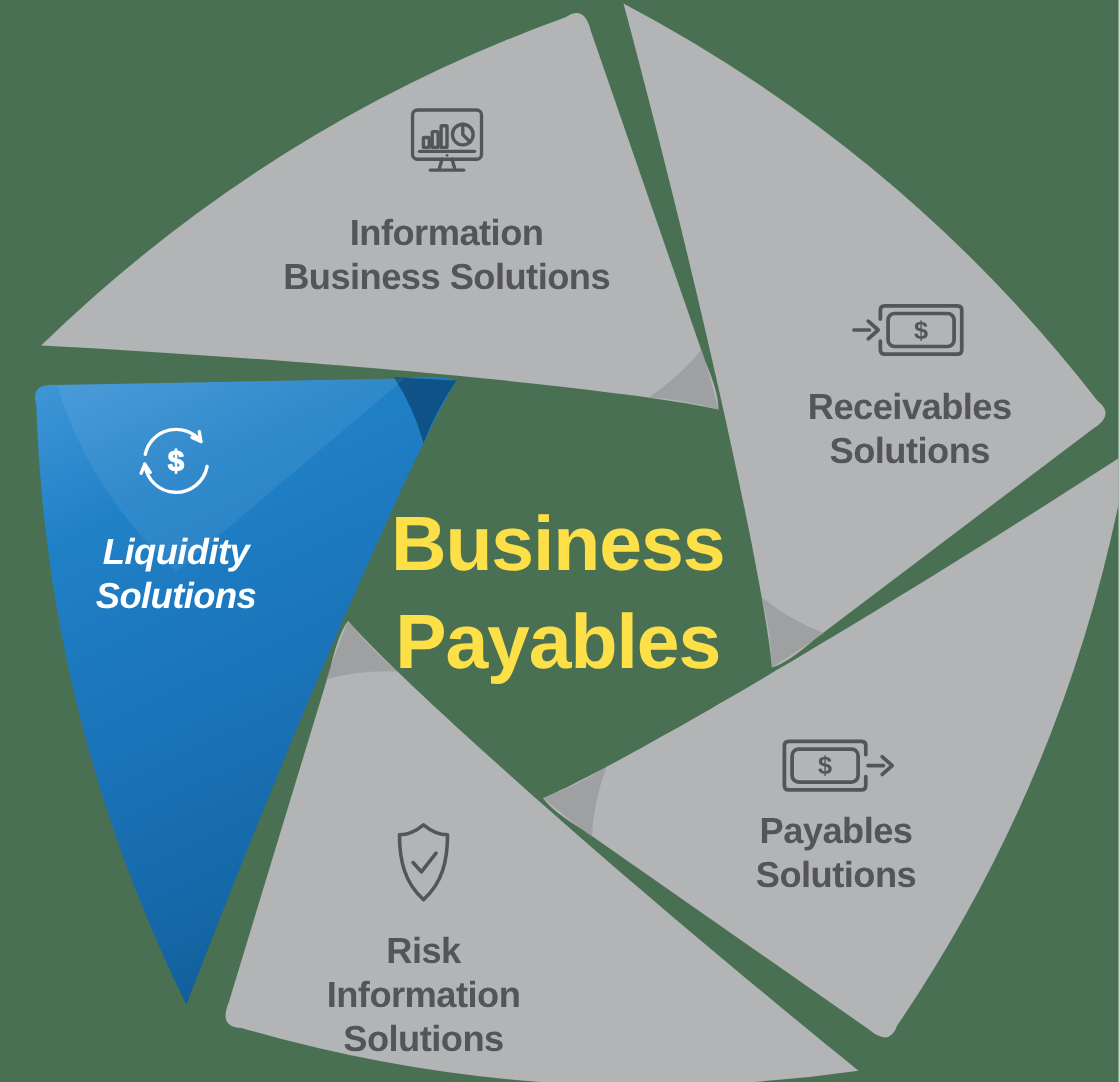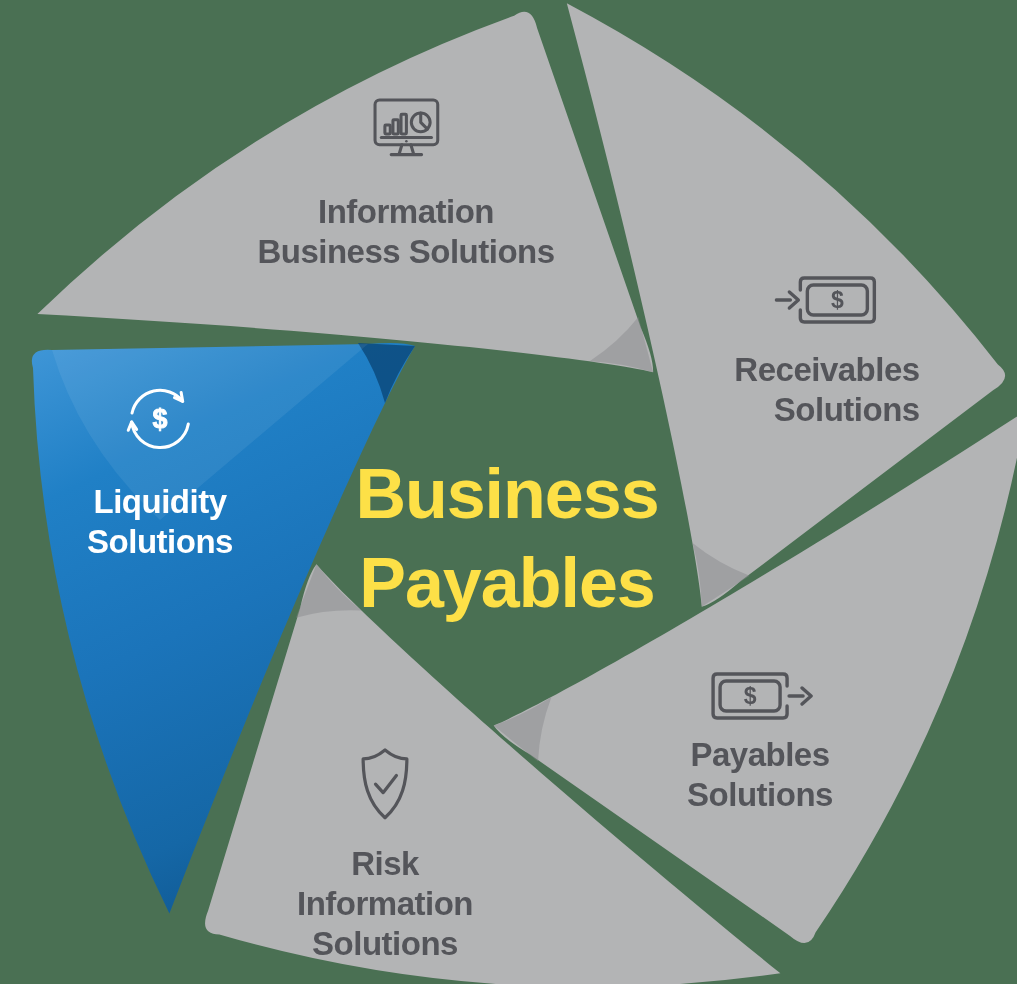--- a/index.html
+++ b/index.html
@@ -26,24 +26,24 @@
   .seg-lines{font-weight:700;font-size:33px;line-height:40px;letter-spacing:-0.5px;color:#54555A;}
   .seg-lines.white{color:#ffffff;}
   .icon{display:block;}
   .icon path,.icon rect,.icon line,.icon circle,.icon polyline{
     fill:none;stroke:#54555A;stroke-width:3.4;
     stroke-linecap:round;stroke-linejoin:round;
   }
   .icon.white path,.icon.white text{stroke:#ffffff;}
   .icon text{stroke:none;}
   .gap-info{margin-top:18px;}
-  .gap-recv{margin-top:22px;text-align:right;}
+  .gap-recv{margin-top:22px;}
   .gap-pay{margin-top:11px;}
   .gap-risk{margin-top:16px;}
-  .gap-liq{margin-top:20px;}
+  .gap-liq{margin-top:20px;font-style:italic;}
   .center-title{
     position:absolute;left:507px;top:450px;
     transform:translateX(-50%);
     text-align:center;
     font-weight:700;font-size:70px;line-height:89px;letter-spacing:-1px;
     color:#fde047;white-space:nowrap;
   }
 </style>
 </head>
 <body>

